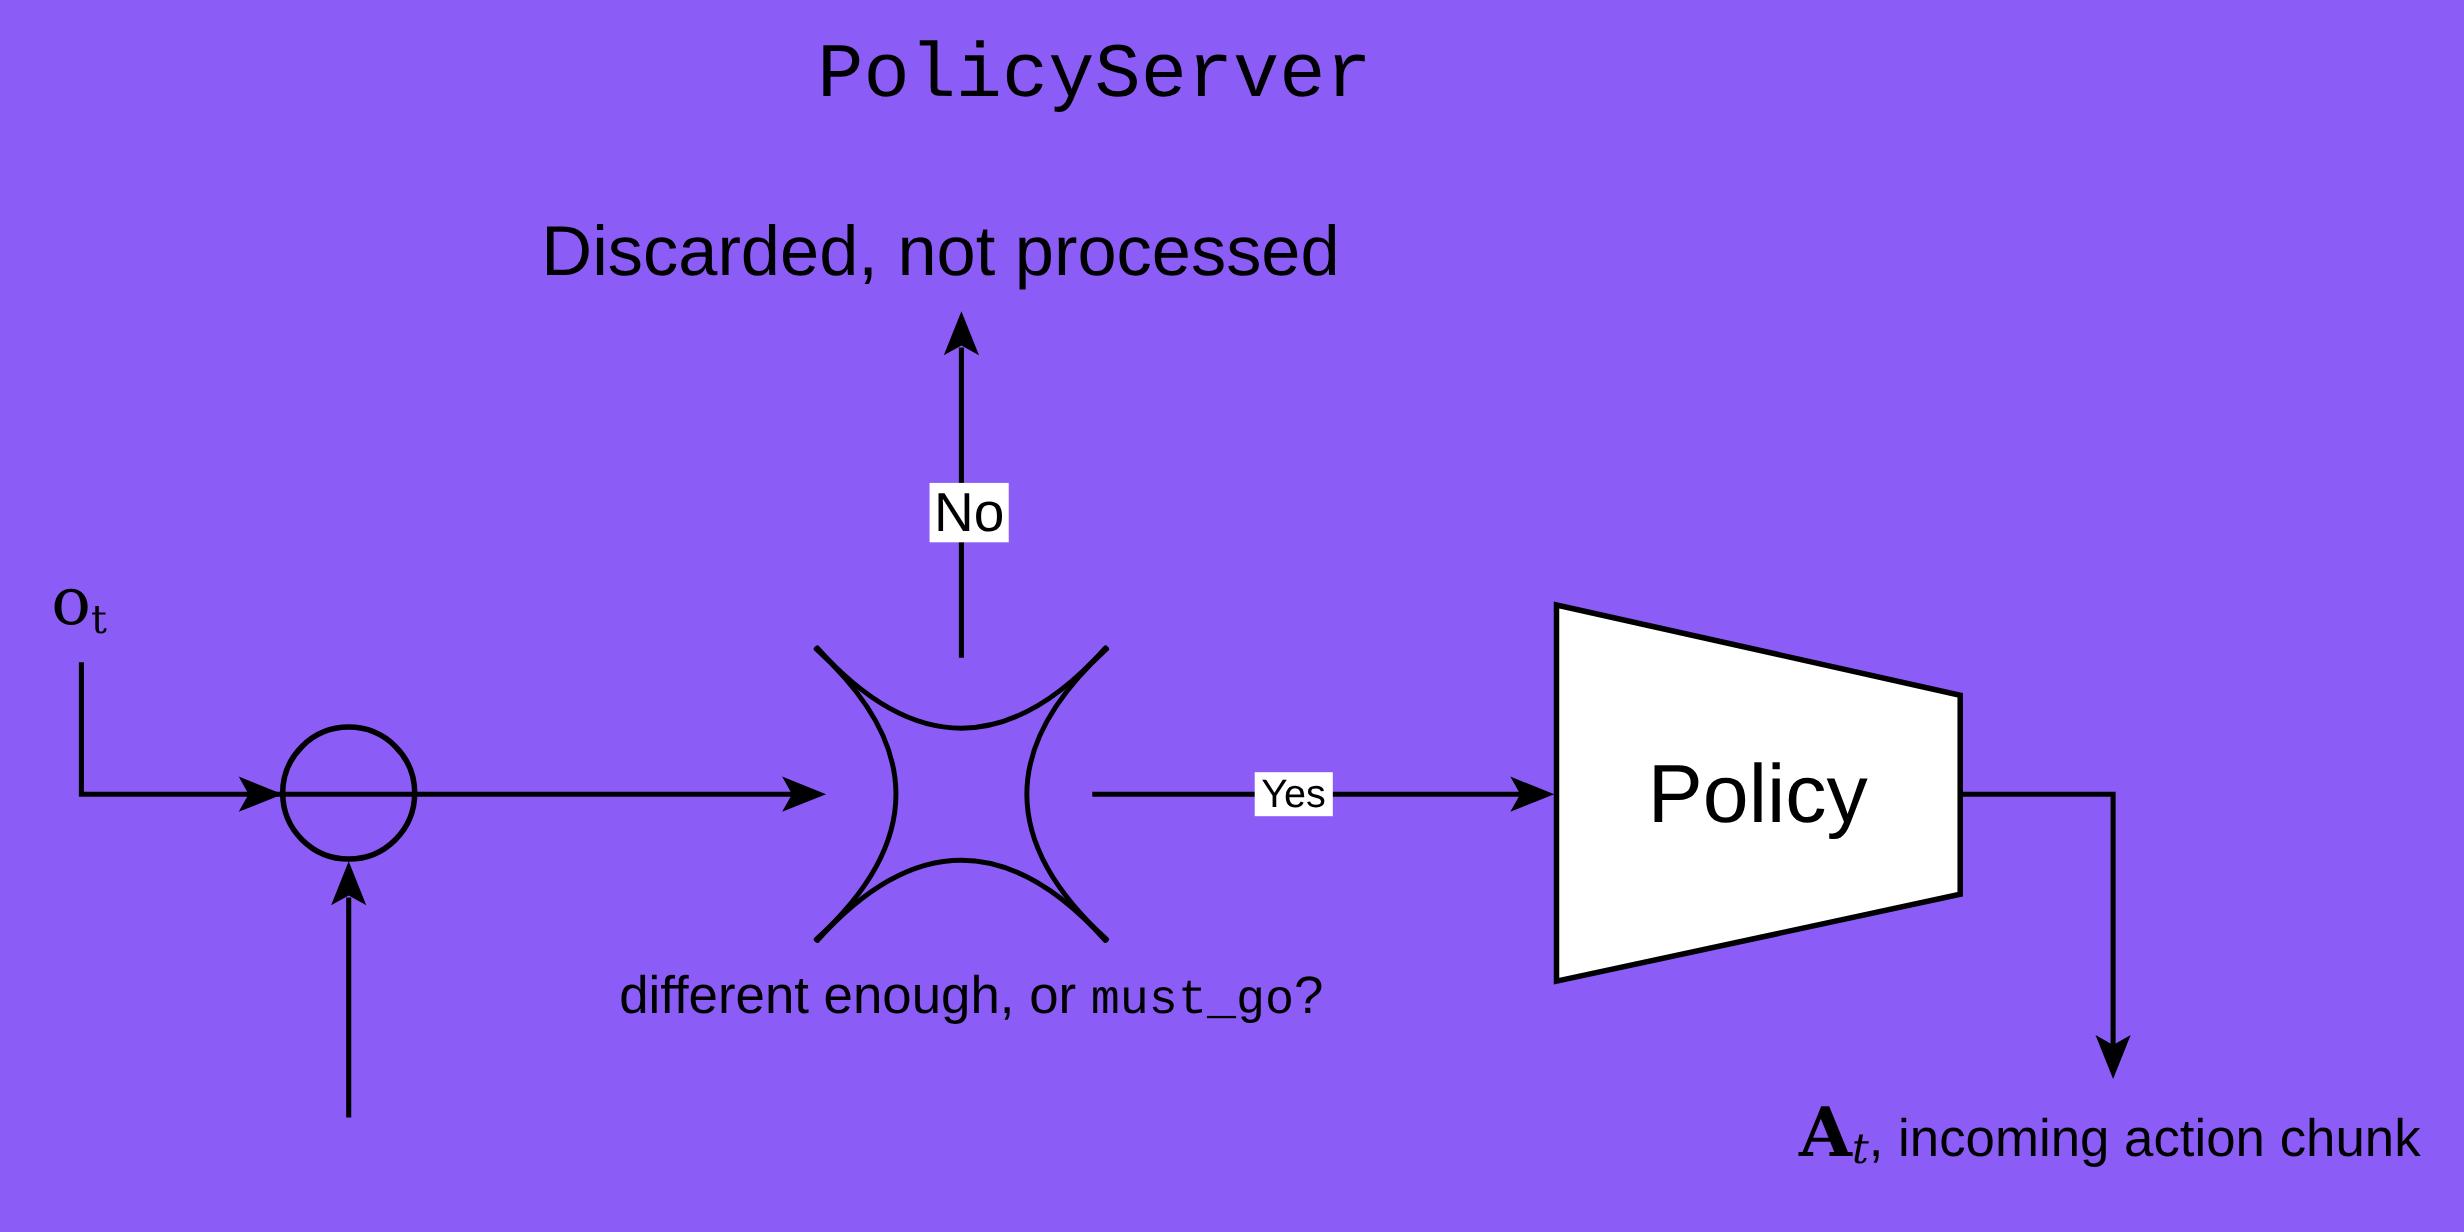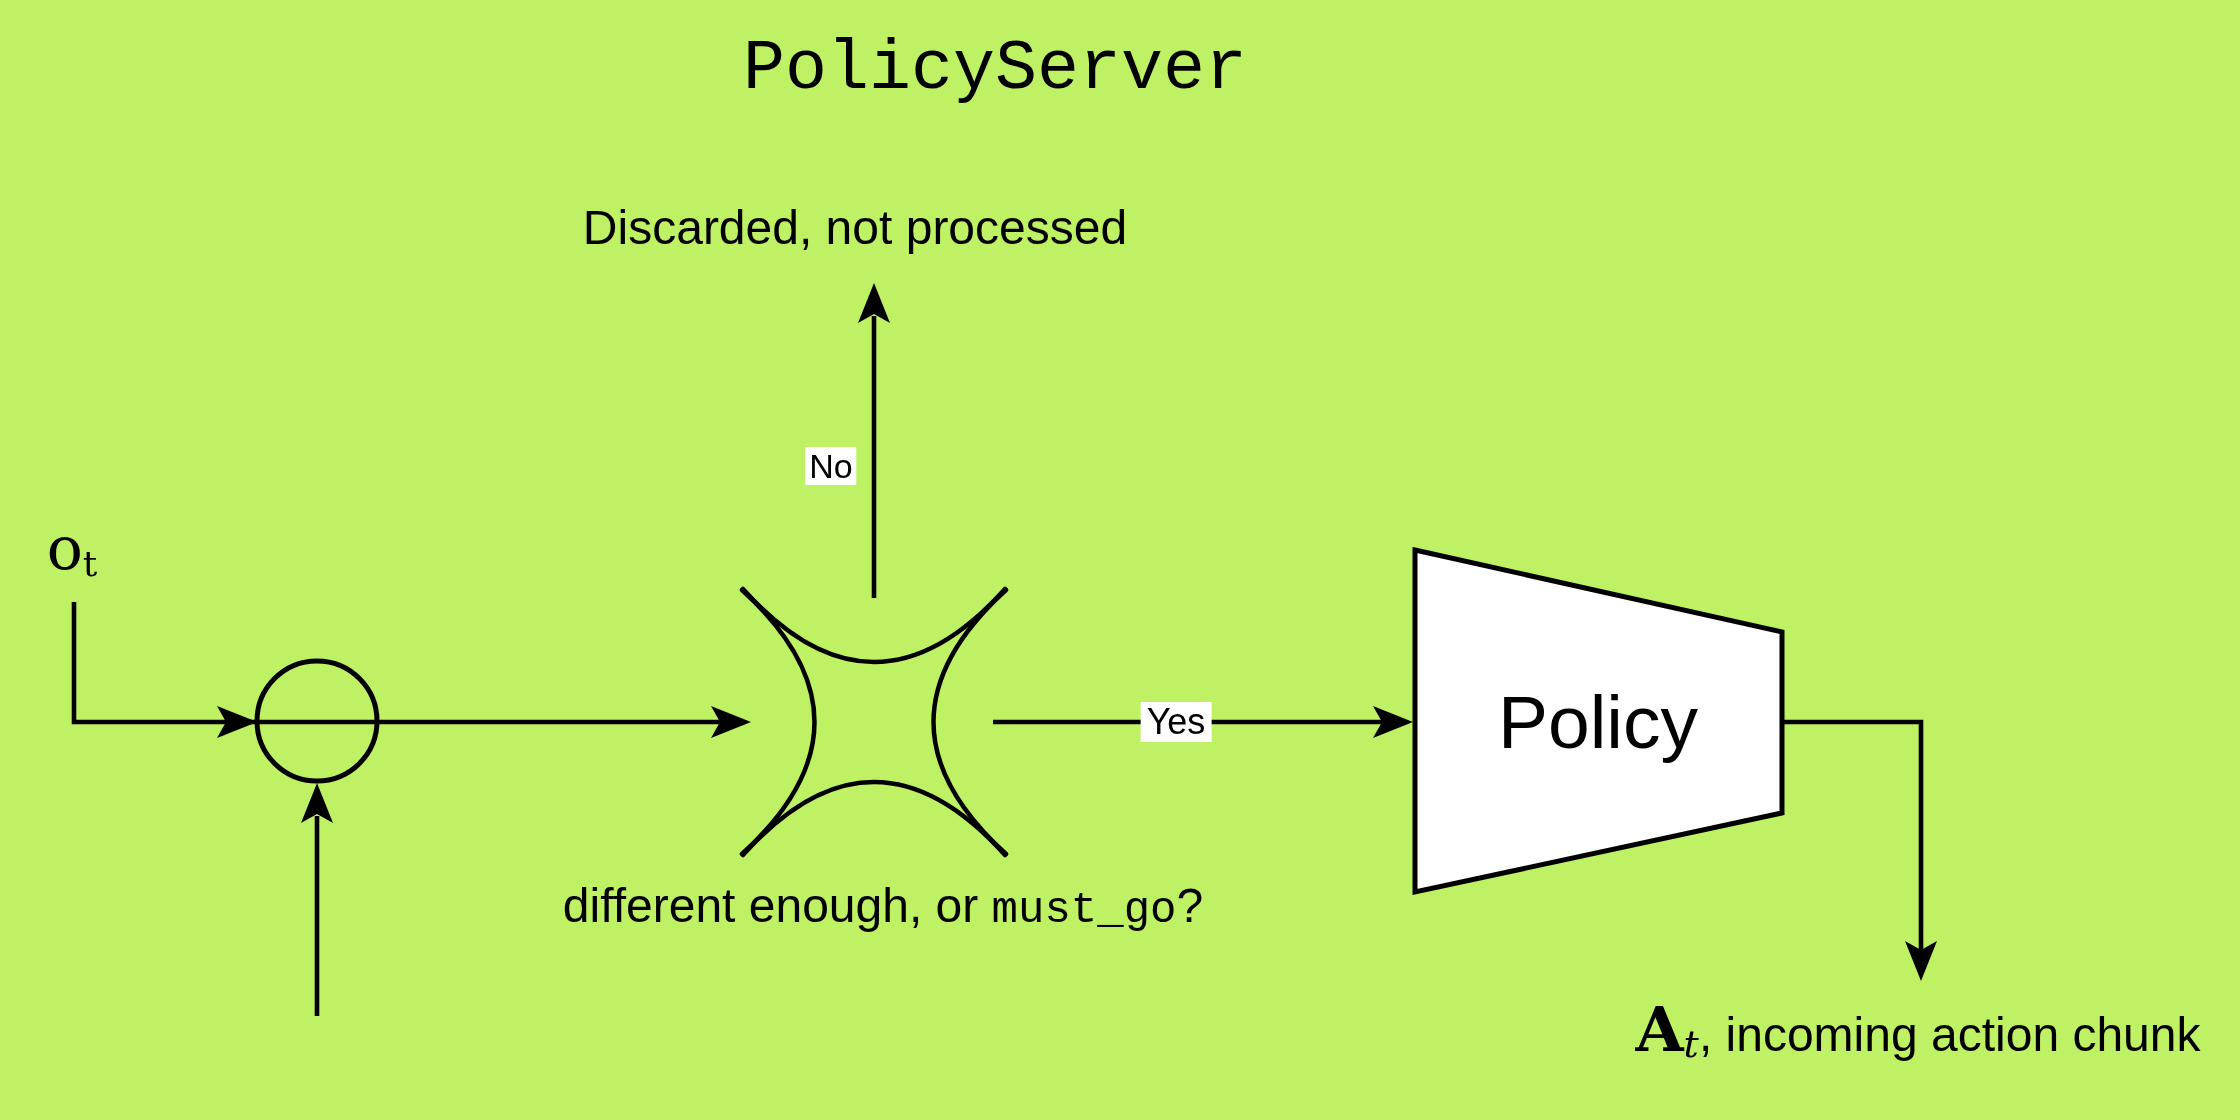--- a/index.html
+++ b/index.html
@@ -1,36 +1,36 @@
 <!DOCTYPE html>
 <html><head>
 <meta charset="utf-8">
 <style>
   html,body{margin:0;padding:0;background:#ffffff;}
   .stage{
     position:relative;
     width:2240px;height:1120px;
-    background:#bef264;
+    background:#8b5cf6;
     overflow:hidden;
     font-family:"Liberation Sans", sans-serif;
     color:#000;
   }
   .stage svg{position:absolute;left:0;top:0;}
   .lbl{
     position:absolute;
     transform:translate(-50%,-50%);
     line-height:1;
     white-space:nowrap;
     color:#000;
   }
   .sans{font-family:"Liberation Sans", sans-serif;}
 
   .title{left:995px;top:70px;font-size:70px;font-family:"Liberation Mono", monospace;}
-  .discarded{left:855px;top:228px;font-size:48px;}
-  .no-label{left:831px;top:466px;font-size:34px;background:#fff;padding:2px 4px;}
+  .discarded{left:855px;top:228px;font-size:64px;}
+  .no-label{left:881px;top:466px;font-size:50px;background:#fff;padding:2px 4px;}
   .yes-label{left:1176px;top:722px;font-size:36px;background:#fff;padding:2px 6px;}
   .condition{left:883px;top:907px;font-size:48px;}
   .condition .code{font-family:"Liberation Mono", monospace;font-size:44px;}
   .lpo{left:315px;top:1097px;font-size:48px;font-family:"Liberation Mono", monospace;}
   .ot{left:72px;top:550px;font-size:60px;font-family:"DejaVu Serif", serif;}
   .ot sub{font-size:0.6em;vertical-align:-0.22em;}
   .policy-label{left:1598px;top:722px;font-size:75px;}
   .action{left:1918px;top:1031px;font-size:48px;}
   .action .avar{font-family:"DejaVu Serif", serif;font-weight:bold;font-size:62px;}
   .action sub{font-family:"DejaVu Serif", serif;font-style:italic;font-size:38px;vertical-align:-0.18em;}

